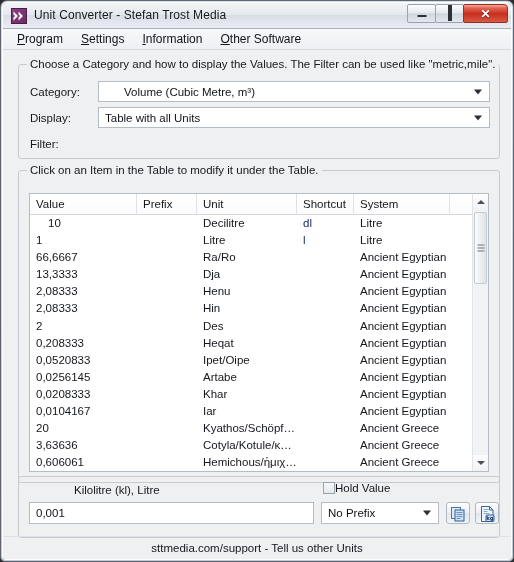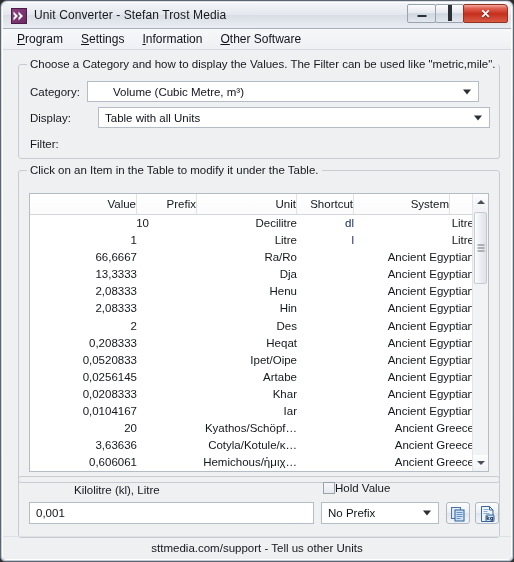--- a/index.html
+++ b/index.html
@@ -26,21 +26,20 @@
     padding: 1px;
     overflow: hidden;
   }
   .window-inner {
     position: absolute;
     left: 1px; top: 1px; right: 1px; bottom: 1px;
     border-radius: 6px 6px 4px 4px;
     border: 1px solid #ffffff;
     box-sizing: border-box;
     overflow: hidden;
-    text-align: right;
   }
 
   
   .titlebar {
     position: absolute;
     left: 0; top: 0;
     width: 100%; height: 26px;
     background: linear-gradient(180deg,#f2f4f7 0%, #e4e8ee 48%, #d9dee6 50%, #e9edf2 100%);
     border-bottom: 1px solid #a9b0ba;
     box-sizing: border-box;
@@ -317,21 +316,21 @@
     <div class="menu-item"><u>O</u><span>ther Software</span></div>
   </div>
 
   <div class="client">
 
     <div class="groupbox" style="left:15px; top:14px; width:482px; height:95px;">
       <div class="group-legend">Choose a Category and how to display the Values. The Filter can be used like "metric,mile".</div>
     </div>
 
     <div class="form-label" style="left:27px; top:36px;">Category:</div>
-    <div class="combobox" style="left:84px; top:31px; width:392px; height:21px;padding-left:25px;">
+    <div class="combobox" style="left:95px; top:31px; width:392px; height:21px;padding-left:25px;">
       <span>Volume (Cubic Metre, m³)</span>
       <span class="arrow"></span>
     </div>
 
     <div class="form-label" style="left:27px; top:62px;">Display:</div>
     <div class="combobox" style="left:95px; top:57px; width:392px; height:21px;">
       <span>Table with all Units</span>
       <span class="arrow"></span>
     </div>
 

